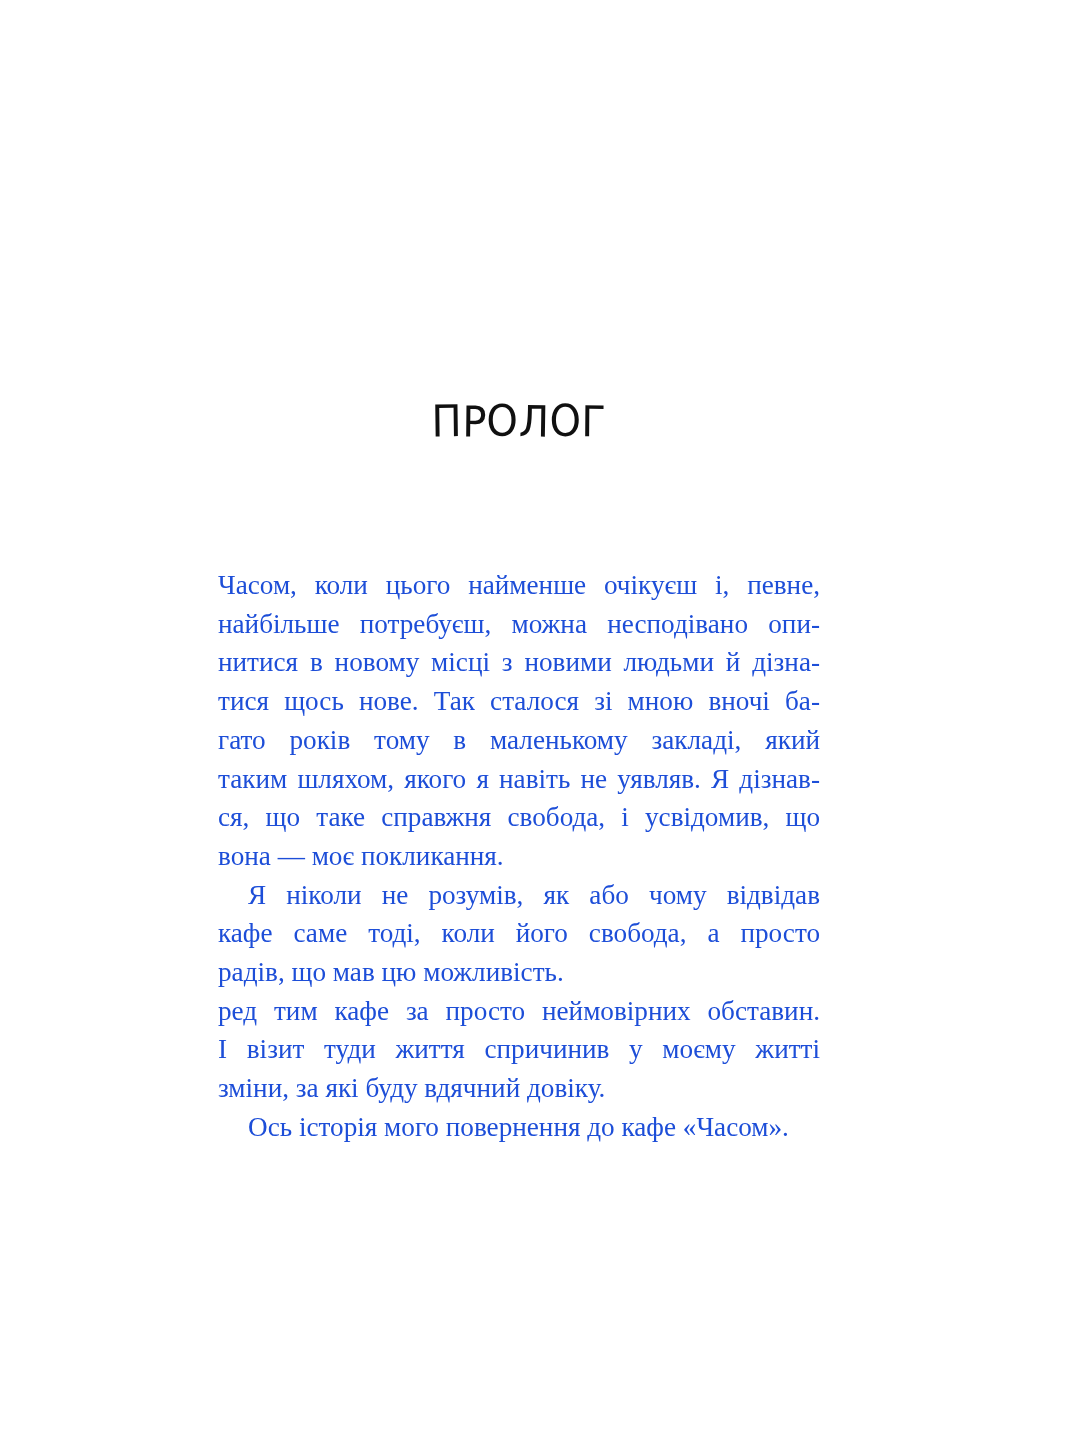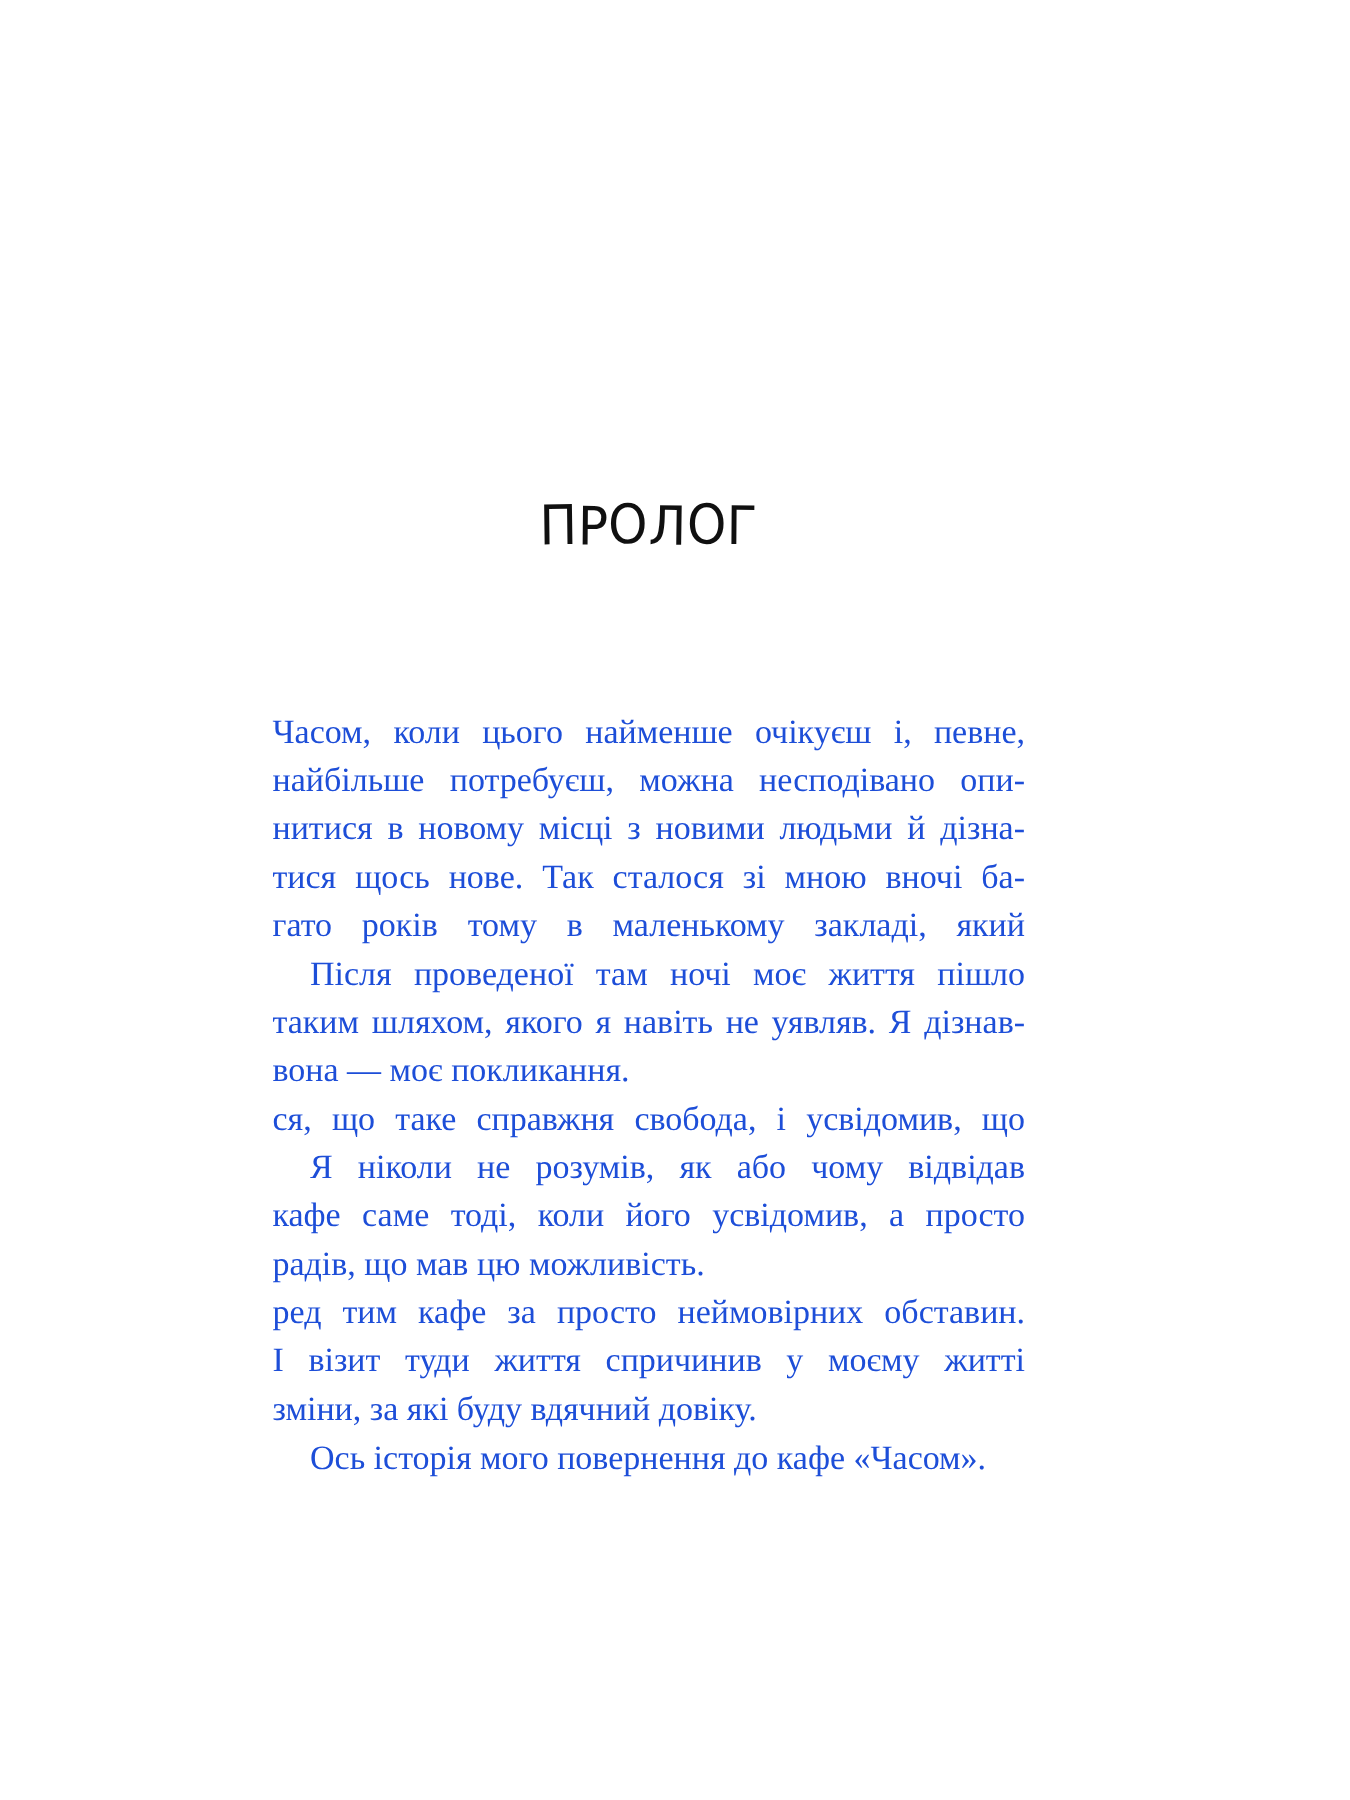--- a/index.html
+++ b/index.html
@@ -102,29 +102,28 @@
 
     <p class="para">
       <span class="line">Часом, коли цього найменше очікуєш і, певне,</span>
       <span class="line">найбільше потребуєш, можна несподівано опи-</span>
       <span class="line">нитися в новому місці з новими людьми й дізна-</span>
       <span class="line">тися щось нове. Так сталося зі мною вночі ба-</span>
       <span class="line">гато років тому в маленькому закладі, який</span>
     </p>
 
     <p class="para">
-      <span class="line indent">Після проведеної там ночі моє життя пішло</span>
       <span class="line">таким шляхом, якого я навіть не уявляв. Я дізнав-</span>
+      <span class="line">ся, що таке справжня свобода, і усвідомив, що</span>
       <span class="line flush">вона — моє покликання.</span>
-      <span class="line">ся, що таке справжня свобода, і усвідомив, що</span>
     </p>
 
     <p class="para">
       <span class="line indent">Я ніколи не розумів, як або чому відвідав</span>
-      <span class="line">кафе саме тоді, коли його усвідомив, а просто</span>
+      <span class="line">кафе саме тоді, коли його свобода, а просто</span>
       <span class="line flush">радів, що мав цю можливість.</span>
     </p>
 
     <p class="para">
       <span class="line">ред тим кафе за просто неймовірних обставин.</span>
       <span class="line">І візит туди життя спричинив у моєму житті</span>
       <span class="line flush">зміни, за які буду вдячний довіку.</span>
     </p>
 
     <p class="para last-line">

